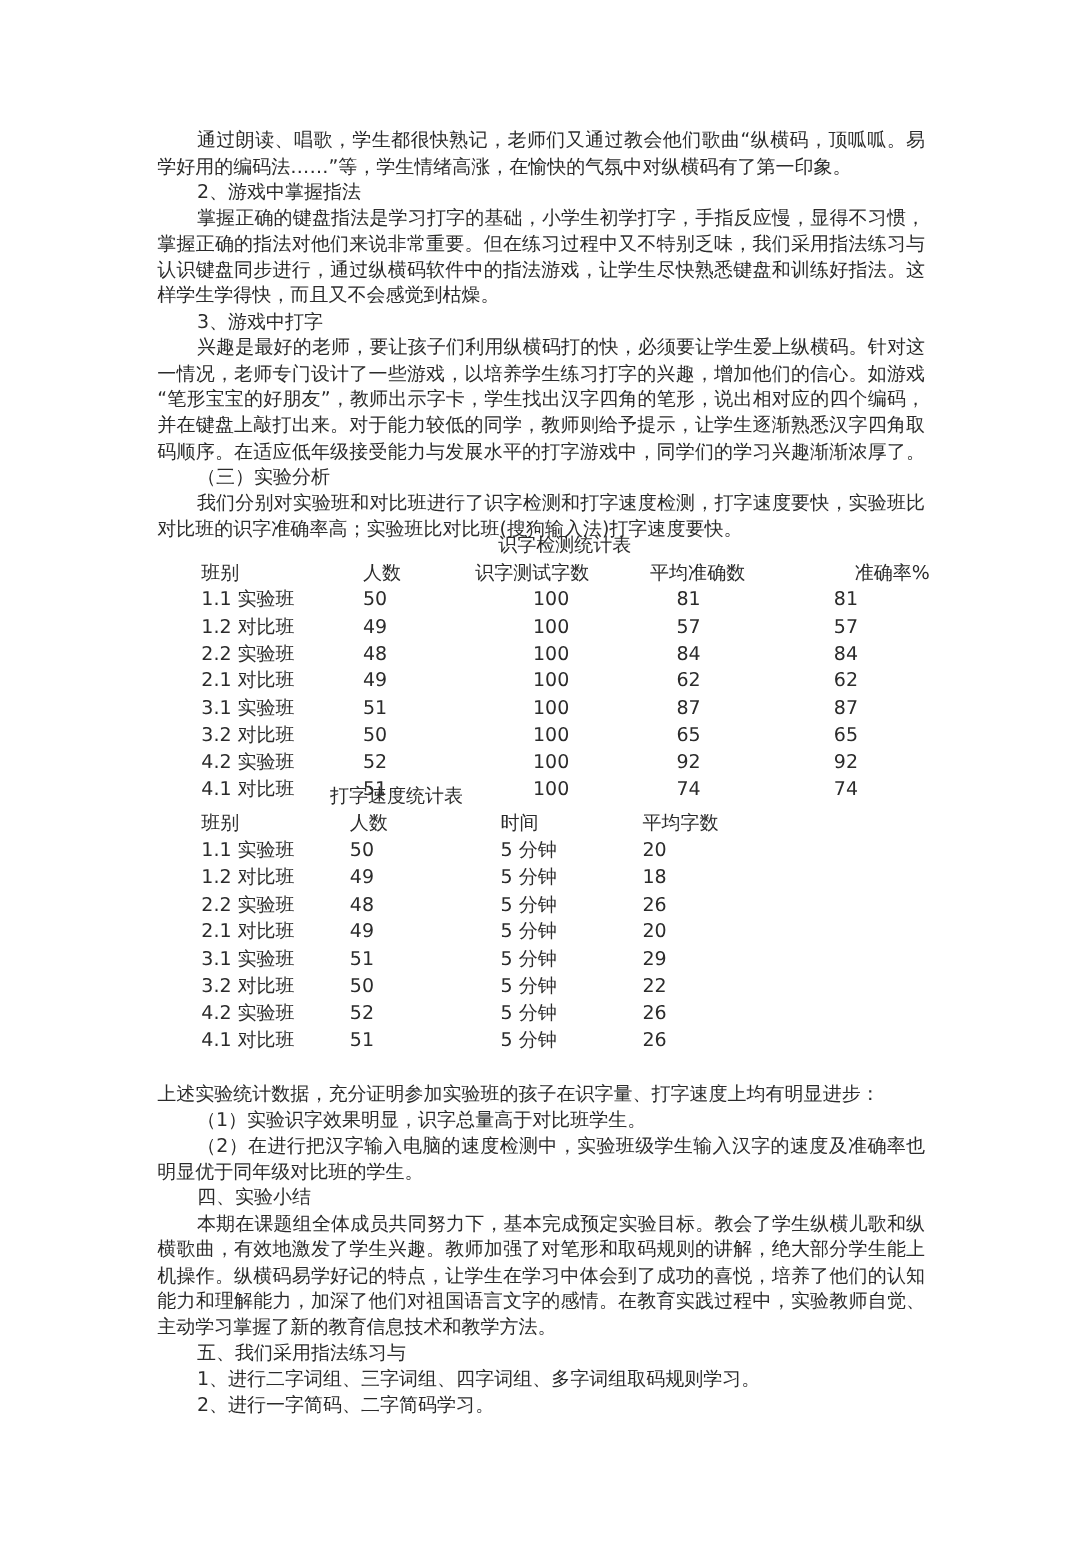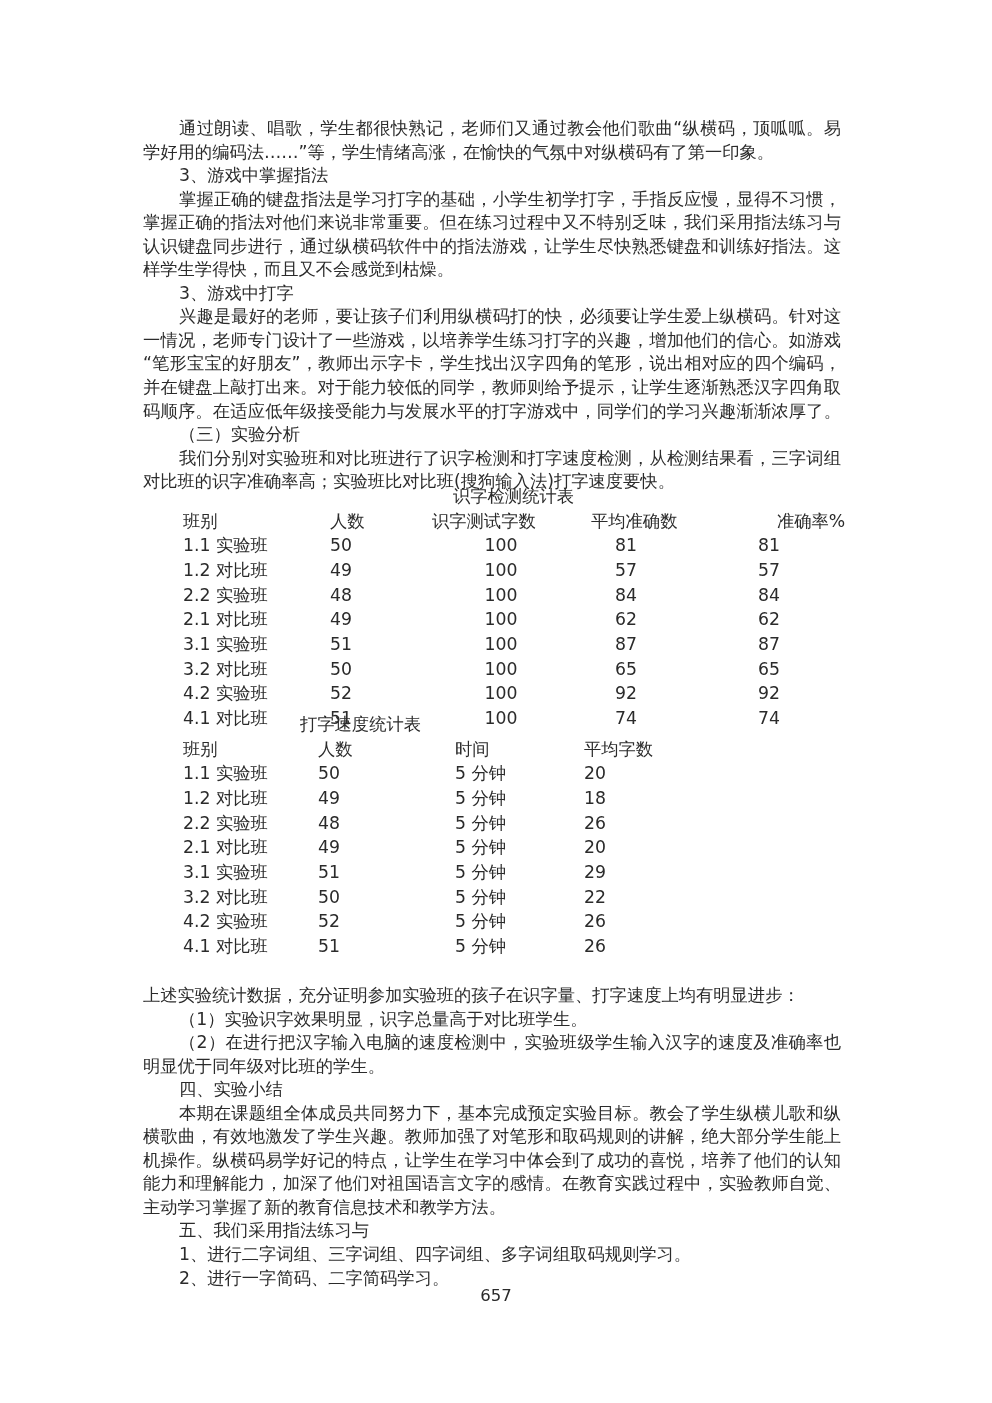--- a/index.html
+++ b/index.html
@@ -58,33 +58,33 @@
   }
 </style>
 </head>
 <body style="background: rgb(255, 255, 255); color: rgb(43, 43, 43);">
 
 <div class="page">
 
   <section class="text-block" id="text-top">
       <div class="line indent fill">通过朗读、唱歌，学生都很快熟记，老师们又通过教会他们歌曲“纵横码，顶呱呱。易</div>
       <div class="line">学好用的编码法……”等，学生情绪高涨，在愉快的气氛中对纵横码有了第一印象。</div>
-      <div class="line indent">3、游戏中掌握指法</div>
+      <div class="line indent">2、游戏中掌握指法</div>
       <div class="line indent fill">掌握正确的键盘指法是学习打字的基础，小学生初学打字，手指反应慢，显得不习惯，</div>
       <div class="line fill">掌握正确的指法对他们来说非常重要。但在练习过程中又不特别乏味，我们采用指法练习与</div>
       <div class="line fill">认识键盘同步进行，通过纵横码软件中的指法游戏，让学生尽快熟悉键盘和训练好指法。这</div>
       <div class="line">样学生学得快，而且又不会感觉到枯燥。</div>
       <div class="line indent">3、游戏中打字</div>
       <div class="line indent fill">兴趣是最好的老师，要让孩子们利用纵横码打的快，必须要让学生爱上纵横码。针对这</div>
       <div class="line fill">一情况，老师专门设计了一些游戏，以培养学生练习打字的兴趣，增加他们的信心。如游戏</div>
       <div class="line fill">“笔形宝宝的好朋友”，教师出示字卡，学生找出汉字四角的笔形，说出相对应的四个编码，</div>
       <div class="line fill">并在键盘上敲打出来。对于能力较低的同学，教师则给予提示，让学生逐渐熟悉汉字四角取</div>
       <div class="line fill">码顺序。在适应低年级接受能力与发展水平的打字游戏中，同学们的学习兴趣渐渐浓厚了。</div>
       <div class="line indent">（三）实验分析</div>
-      <div class="line indent fill">我们分别对实验班和对比班进行了识字检测和打字速度检测，从检测结果看，三字词组</div>
+      <div class="line indent fill">我们分别对实验班和对比班进行了识字检测和打字速度检测，打字速度要快，实验班比</div>
       <div class="line">对比班的识字准确率高；实验班比对比班(搜狗输入法)打字速度要快。</div>
     </section>
 
   <section class="doc-table" id="table1">
     <div class="tbl-title">识字检测统计表</div>
     <div class="tbl-body">
         <div class="trow">
           <span class="tcell" style="left: 40px;">班别</span>
           <span class="tcell" style="left: 187px;">人数</span>
           <span class="tcell" style="left: 289px;">识字测试字数</span>
@@ -219,15 +219,14 @@
       <div class="line indent fill">本期在课题组全体成员共同努力下，基本完成预定实验目标。教会了学生纵横儿歌和纵</div>
       <div class="line fill">横歌曲，有效地激发了学生兴趣。教师加强了对笔形和取码规则的讲解，绝大部分学生能上</div>
       <div class="line fill">机操作。纵横码易学好记的特点，让学生在学习中体会到了成功的喜悦，培养了他们的认知</div>
       <div class="line fill">能力和理解能力，加深了他们对祖国语言文字的感情。在教育实践过程中，实验教师自觉、</div>
       <div class="line">主动学习掌握了新的教育信息技术和教学方法。</div>
       <div class="line indent">五、我们采用指法练习与</div>
       <div class="line indent">1、进行二字词组、三字词组、四字词组、多字词组取码规则学习。</div>
       <div class="line indent">2、进行一字简码、二字简码学习。</div>
     </section>
 
-  <div class="page-number">657</div>
 
 </div>
 
 </body></html>

